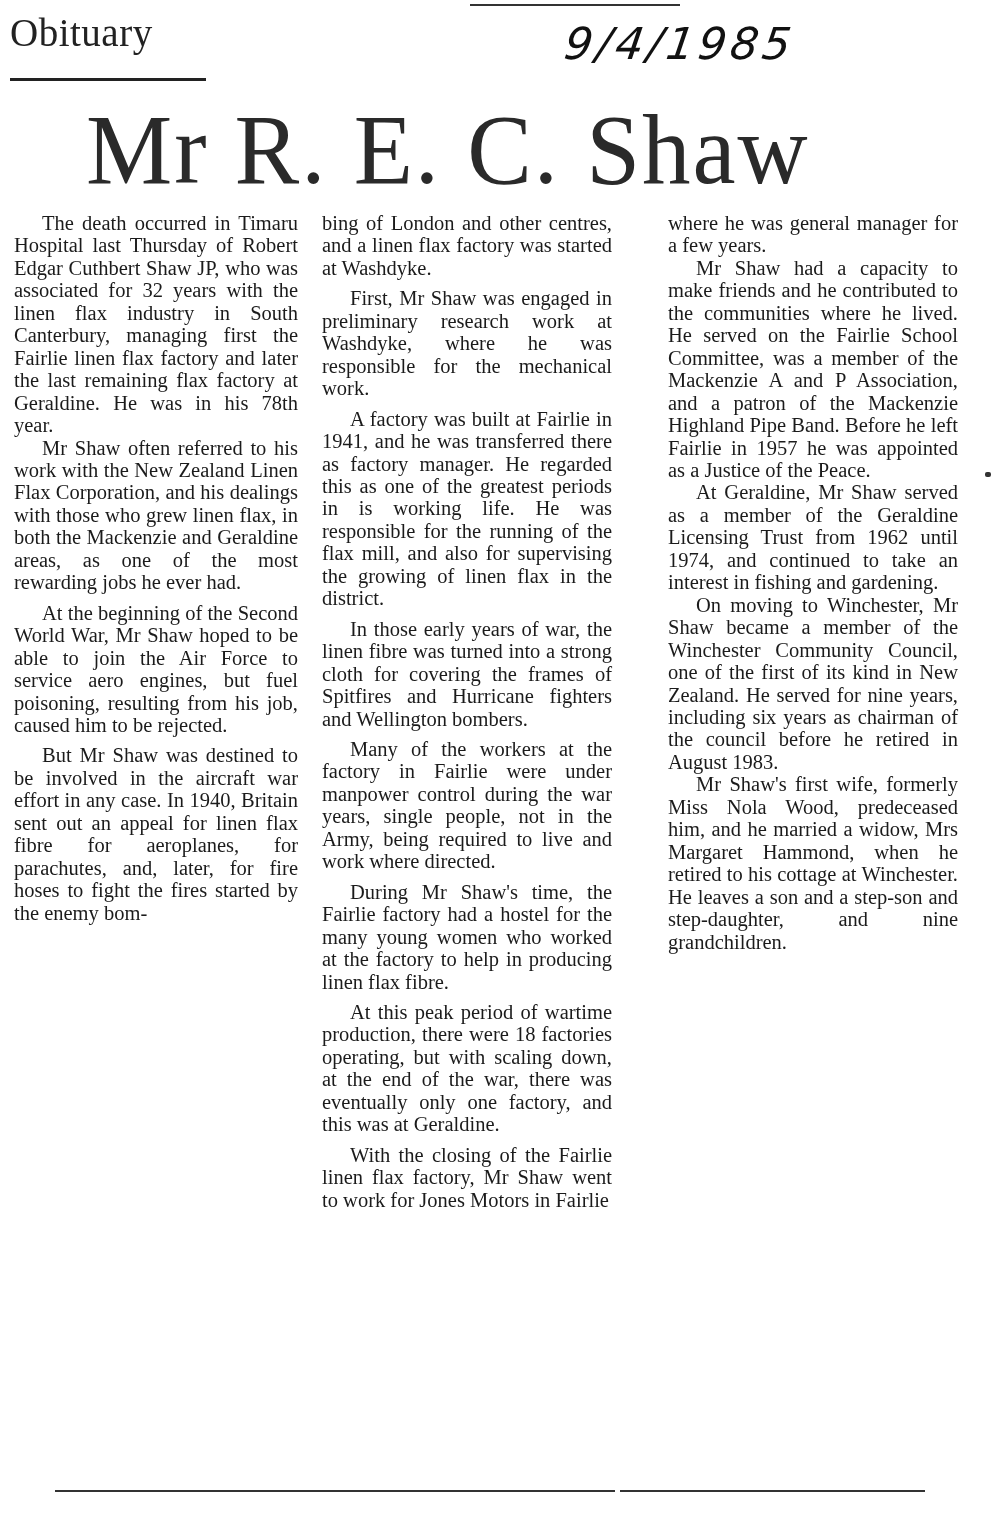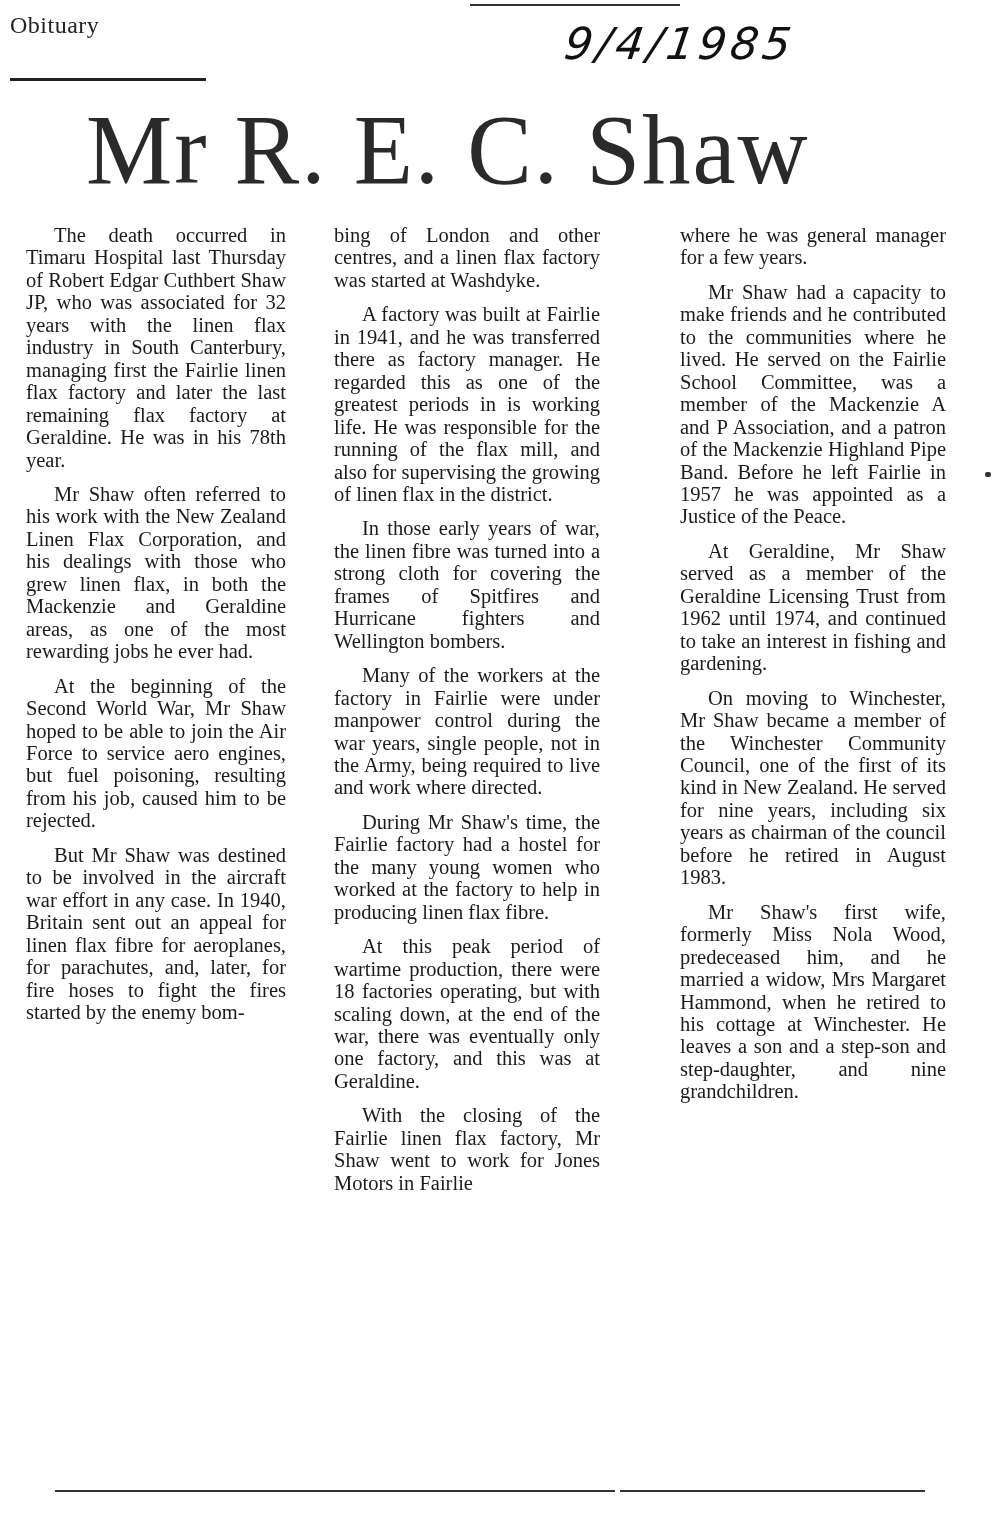--- a/index.html
+++ b/index.html
@@ -1,26 +1,26 @@
 <!DOCTYPE html>
 <html><head>
 <meta charset="utf-8">
 <style>
   html, body { margin: 0; padding: 0; background: #ffffff; }
   body { width: 1000px; height: 1534px; position: relative; overflow: hidden; color: #1a1a1a; font-family: "Liberation Serif", "DejaVu Serif", serif; }
   .top-rule { position: absolute; left: 470px; top: 4px; width: 210px; height: 2px; background: #333; }
-  .section-label { position: absolute; left: 10px; top: 12px; font-size: 24px; letter-spacing: 0.5px; color: #222; line-height: 1.1; }
+  .section-label { position: absolute; left: 10px; top: 12px; font-size: 39px; letter-spacing: 0.5px; color: #222; line-height: 1.1; }
   .section-underline { position: absolute; left: 10px; top: 78px; width: 196px; height: 3px; background: #222; }
   .handwritten-date { position: absolute; left: 565px; top: 18px; font-family: "DejaVu Sans", sans-serif; font-style: italic; font-size: 44px; color: #111; transform: skewX(-8deg); letter-spacing: 4px; font-weight: 300; }
   .headline { position: absolute; left: 86px; top: 100px; font-size: 100px; line-height: 1; letter-spacing: 2px; color: #2a2a2a; white-space: nowrap; transform: scaleX(0.97); transform-origin: left top; }
   .column { position: absolute; top: 212px; font-size: 20.5px; line-height: 22.45px; text-align: justify; hyphens: none; color: #1b1b1b; }
   .col1 { left: 14px; width: 284px; }
   .col2 { left: 322px; width: 290px; }
   .col3 { left: 668px; width: 290px; }
-  .column p { margin: 12px; text-indent: 28px; }
+  .column p { margin: 0; text-indent: 28px; }
   .column p.cont { text-indent: 0; }
   .column p.gap { margin-top: 8px; }
   .bottom-rule { position: absolute; top: 1490px; height: 2px; background: #333; }
   .br1 { left: 55px; width: 560px; }
   .br2 { left: 620px; width: 305px; }
   .stray-mark { position: absolute; left: 985px; top: 472px; width: 6px; height: 5px; background: #333; border-radius: 2px; }
 </style>
 </head>
 <body>
 
@@ -35,20 +35,21 @@
 
 <div class="column col1">
   <p class="cont" style="text-indent:28px;">The death occurred in Timaru Hospital last Thursday of Robert Edgar Cuthbert Shaw JP, who was associated for 32 years with the linen flax industry in South Canterbury, managing first the Fairlie linen flax factory and later the last remaining flax factory at Geraldine. He was in his 78th year.</p>
   <p>Mr Shaw often referred to his work with the New Zealand Linen Flax Corporation, and his dealings with those who grew linen flax, in both the Mackenzie and Geraldine areas, as one of the most rewarding jobs he ever had.</p>
   <p class="gap">At the beginning of the Second World War, Mr Shaw hoped to be able to join the Air Force to service aero engines, but fuel poisoning, resulting from his job, caused him to be rejected.</p>
   <p class="gap">But Mr Shaw was destined to be involved in the aircraft war effort in any case. In 1940, Britain sent out an appeal for linen flax fibre for aeroplanes, for parachutes, and, later, for fire hoses to fight the fires started by the enemy bom-</p>
 </div>
 
 <div class="column col2">
   <p class="cont">bing of London and other centres, and a linen flax factory was started at Washdyke.</p>
+  <p class="gap">First, Mr Shaw was engaged in preliminary research work at Washdyke, where he was responsible for the mechanical work.</p>
   <p class="gap">A factory was built at Fairlie in 1941, and he was transferred there as factory manager. He regarded this as one of the greatest periods in is working life. He was responsible for the running of the flax mill, and also for supervising the growing of linen flax in the district.</p>
   <p class="gap">In those early years of war, the linen fibre was turned into a strong cloth for covering the frames of Spitfires and Hurricane fighters and Wellington bombers.</p>
   <p class="gap">Many of the workers at the factory in Fairlie were under manpower control during the war years, single people, not in the Army, being required to live and work where directed.</p>
   <p class="gap">During Mr Shaw's time, the Fairlie factory had a hostel for the many young women who worked at the factory to help in producing linen flax fibre.</p>
   <p class="gap">At this peak period of wartime production, there were 18 factories operating, but with scaling down, at the end of the war, there was eventually only one factory, and this was at Geraldine.</p>
   <p class="gap">With the closing of the Fairlie linen flax factory, Mr Shaw went to work for Jones Motors in Fairlie</p>
 </div>
 
 <div class="column col3">
   <p class="cont">where he was general manager for a few years.</p>

